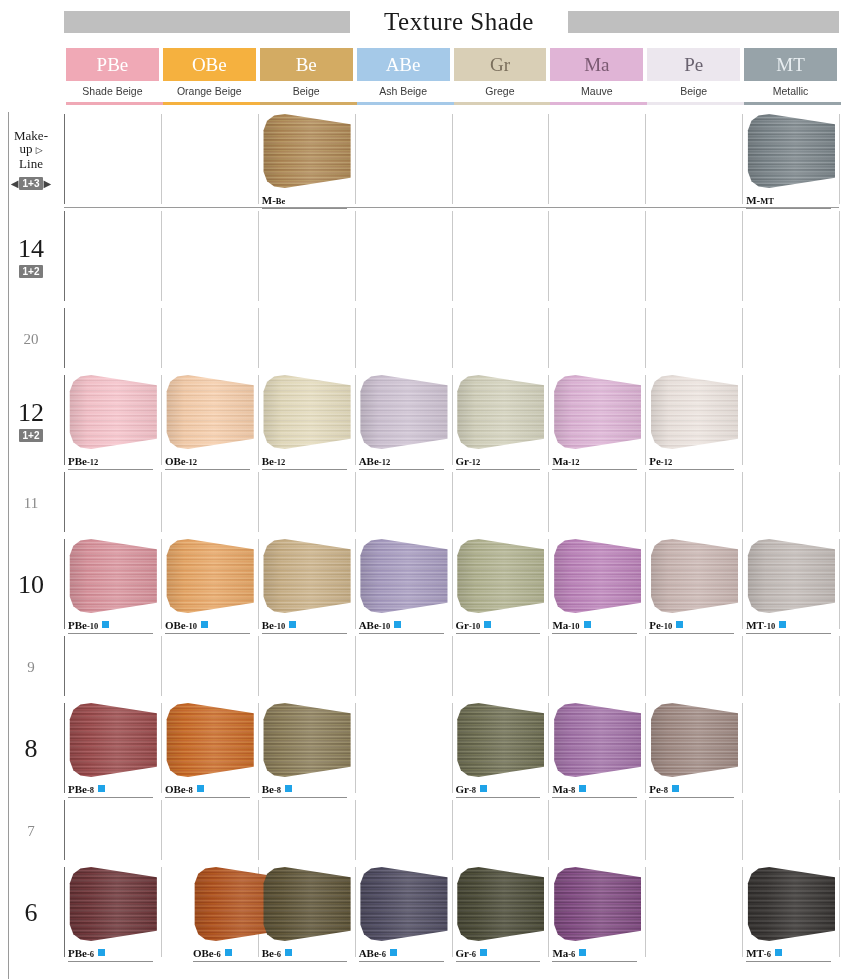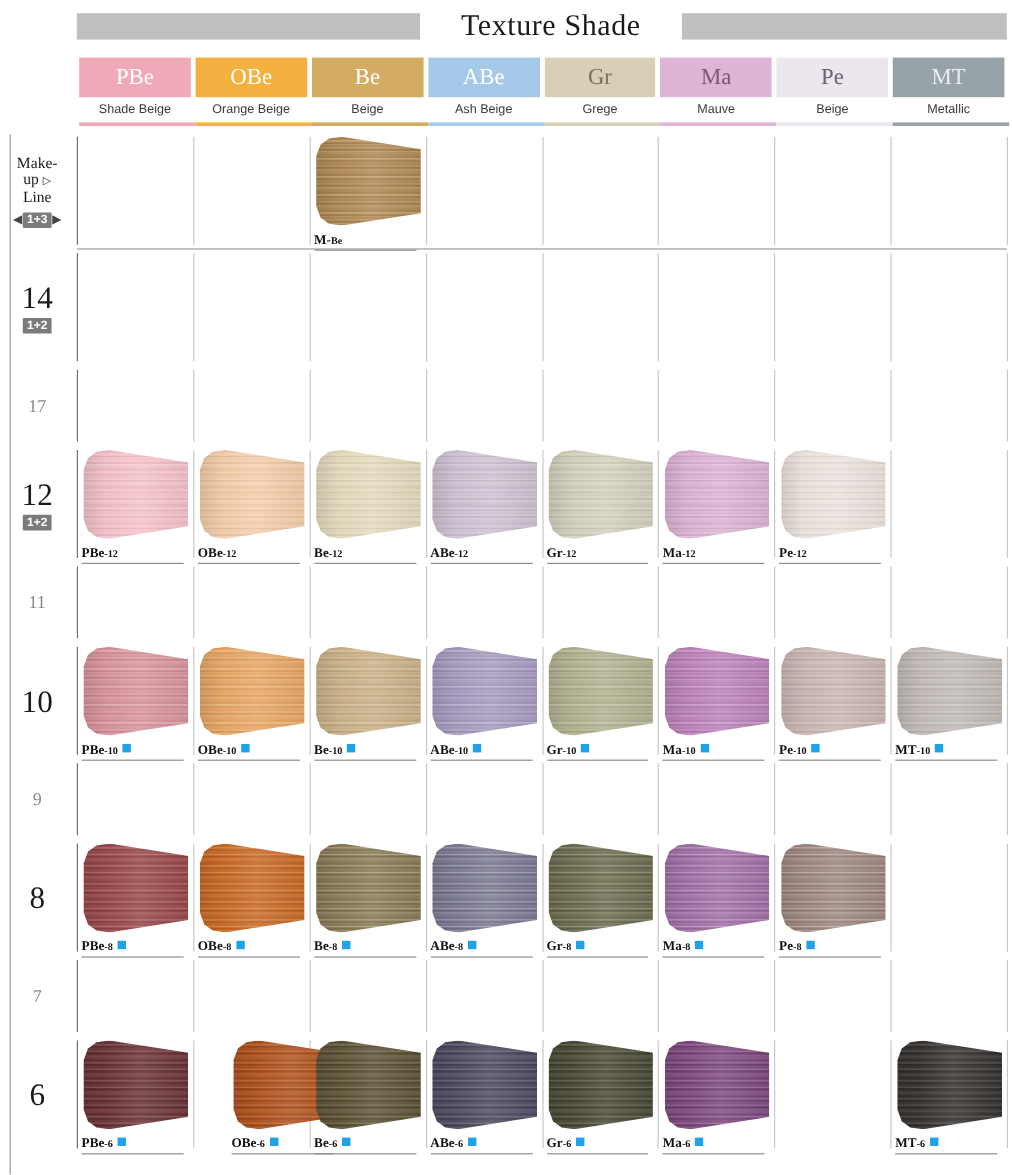--- a/index.html
+++ b/index.html
@@ -277,34 +277,46 @@
           <div class="shade"></div>
         </div>
       </div>
       <div class="lbl"><span>M-</span><span class="sub">Be</span></div>
       <div class="lblrule" style="width: 84.875px;"></div>
     </div>
     <div class="cell" style="left: 354.625px; top: 0px; width: 96.875px; height: 96px;"></div>
     <div class="cell" style="left: 451.5px; top: 0px; width: 96.875px; height: 96px;"></div>
     <div class="cell" style="left: 548.375px; top: 0px; width: 96.875px; height: 96px;"></div>
     <div class="cell" style="left: 645.25px; top: 0px; width: 96.875px; height: 96px;"></div>
+    <div class="cell" style="left: 742.125px; top: 0px; width: 96.875px; height: 96px;">
+      <div class="swatch-wrap" style="--sw: 88.875px; --sh: 74px; width: 88.875px; height: 74px; top: 2px;">
+        <div class="swatch" style="clip-path: polygon(2% 22%, 6% 9%, 14% 2%, 26% 0%, 100% 14%, 100% 86%, 26% 100%, 14% 98%, 6% 91%, 2% 78%);">
+          <div class="base" style="background: rgb(123, 133, 138);"></div>
+          <div class="grain"></div>
+          <div class="grain2"></div>
+          <div class="shade"></div>
+        </div>
+      </div>
+      <div class="lbl"><span>M-</span><span class="sub">MT</span></div>
+      <div class="lblrule" style="width: 84.875px;"></div>
+    </div>
     <div class="rowlabel" style="top: 97px; height: 96px; display: flex; flex-direction: column; align-items: center; justify-content: center;">
       <div class="num">14</div>
       <span class="tag">1+2</span>
     </div>
     <div class="cell" style="left: 64px; top: 97px; width: 96.875px; height: 96px;"></div>
     <div class="cell" style="left: 160.875px; top: 97px; width: 96.875px; height: 96px;"></div>
     <div class="cell" style="left: 257.75px; top: 97px; width: 96.875px; height: 96px;"></div>
     <div class="cell" style="left: 354.625px; top: 97px; width: 96.875px; height: 96px;"></div>
     <div class="cell" style="left: 451.5px; top: 97px; width: 96.875px; height: 96px;"></div>
     <div class="cell" style="left: 548.375px; top: 97px; width: 96.875px; height: 96px;"></div>
     <div class="cell" style="left: 645.25px; top: 97px; width: 96.875px; height: 96px;"></div>
     <div class="cell" style="left: 742.125px; top: 97px; width: 96.875px; height: 96px;"></div>
     <div class="rowlabel" style="top: 194px; height: 66px; display: flex; flex-direction: column; align-items: center; justify-content: center;">
-      <div class="num small">17</div>
+      <div class="num small">20</div>
     </div>
     <div class="cell" style="left: 64px; top: 194px; width: 96.875px; height: 66px;"></div>
     <div class="cell" style="left: 160.875px; top: 194px; width: 96.875px; height: 66px;"></div>
     <div class="cell" style="left: 257.75px; top: 194px; width: 96.875px; height: 66px;"></div>
     <div class="cell" style="left: 354.625px; top: 194px; width: 96.875px; height: 66px;"></div>
     <div class="cell" style="left: 451.5px; top: 194px; width: 96.875px; height: 66px;"></div>
     <div class="cell" style="left: 548.375px; top: 194px; width: 96.875px; height: 66px;"></div>
     <div class="cell" style="left: 645.25px; top: 194px; width: 96.875px; height: 66px;"></div>
     <div class="cell" style="left: 742.125px; top: 194px; width: 96.875px; height: 66px;"></div>
     <div class="rowlabel" style="top: 261px; height: 96px; display: flex; flex-direction: column; align-items: center; justify-content: center;">
@@ -549,32 +561,20 @@
         <div class="swatch" style="clip-path: polygon(2% 22%, 6% 9%, 14% 2%, 26% 0%, 100% 14%, 100% 86%, 26% 100%, 14% 98%, 6% 91%, 2% 78%);">
           <div class="base" style="background: rgb(138, 124, 88);"></div>
           <div class="grain"></div>
           <div class="grain2"></div>
           <div class="shade"></div>
         </div>
       </div>
       <div class="lbl"><span>Be</span><span class="sub">-8</span><span class="mark"></span></div>
       <div class="lblrule" style="width: 84.875px;"></div>
     </div>
-    <div class="cell" style="left: 354.625px; top: 589px; width: 96.875px; height: 96px;">
-      <div class="swatch-wrap" style="--sw: 88.875px; --sh: 74px; width: 88.875px; height: 74px; top: 2px;">
-        <div class="swatch" style="clip-path: polygon(2% 22%, 6% 9%, 14% 2%, 26% 0%, 100% 14%, 100% 86%, 26% 100%, 14% 98%, 6% 91%, 2% 78%);">
-          <div class="base" style="background: rgb(125, 124, 148);"></div>
-          <div class="grain"></div>
-          <div class="grain2"></div>
-          <div class="shade"></div>
-        </div>
-      </div>
-      <div class="lbl"><span>ABe</span><span class="sub">-8</span><span class="mark"></span></div>
-      <div class="lblrule" style="width: 84.875px;"></div>
-    </div>
     <div class="cell" style="left: 451.5px; top: 589px; width: 96.875px; height: 96px;">
       <div class="swatch-wrap" style="--sw: 88.875px; --sh: 74px; width: 88.875px; height: 74px; top: 2px;">
         <div class="swatch" style="clip-path: polygon(2% 22%, 6% 9%, 14% 2%, 26% 0%, 100% 14%, 100% 86%, 26% 100%, 14% 98%, 6% 91%, 2% 78%);">
           <div class="base" style="background: rgb(110, 110, 82);"></div>
           <div class="grain"></div>
           <div class="grain2"></div>
           <div class="shade"></div>
         </div>
       </div>
       <div class="lbl"><span>Gr</span><span class="sub">-8</span><span class="mark"></span></div>

